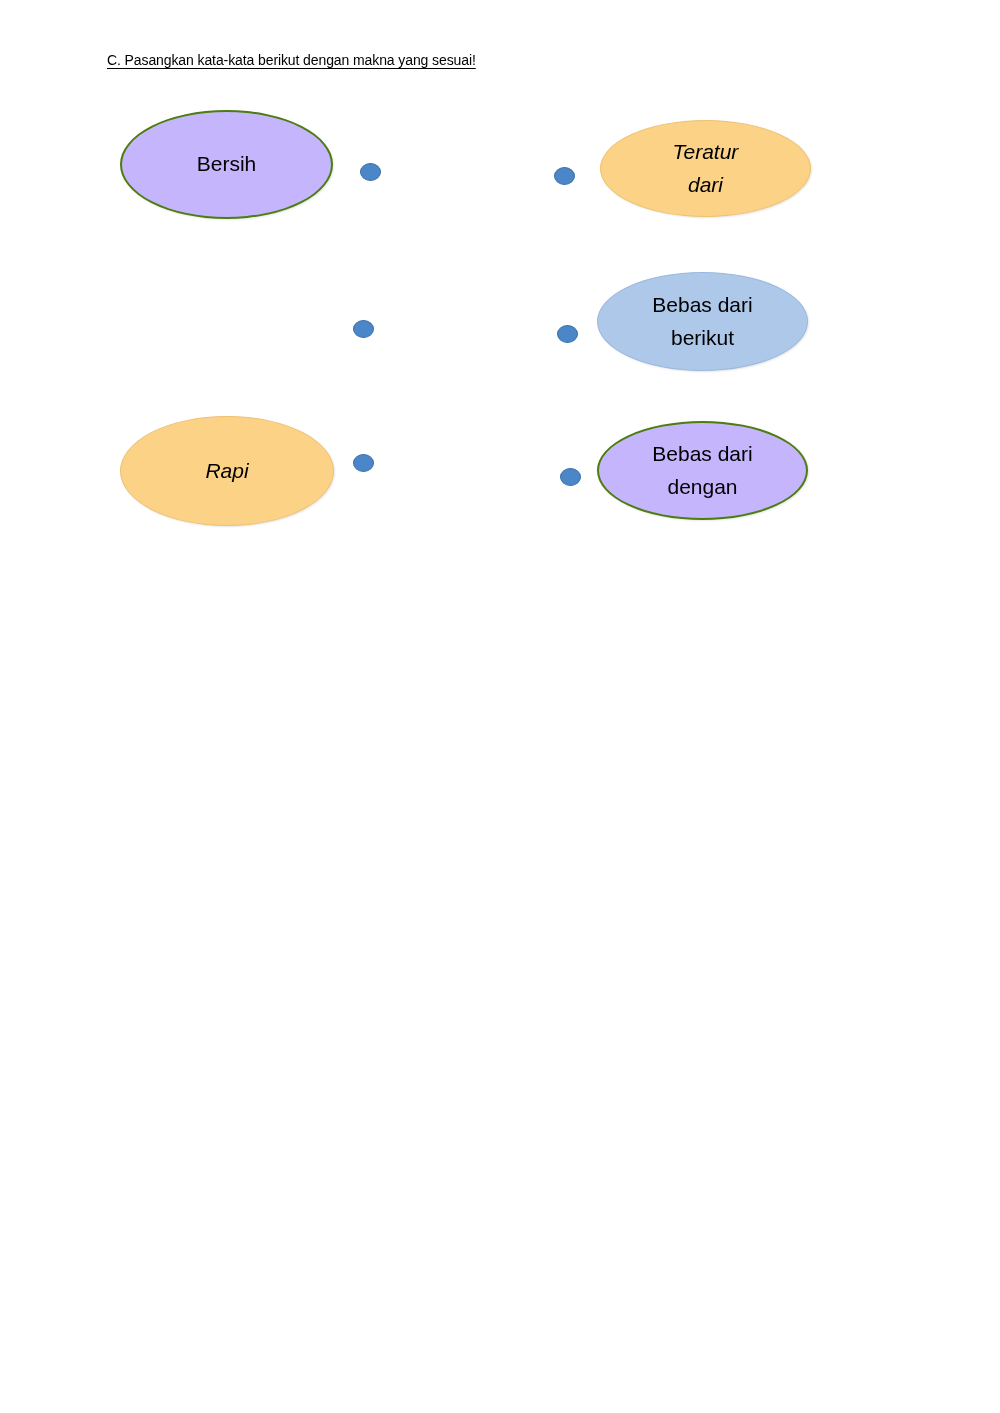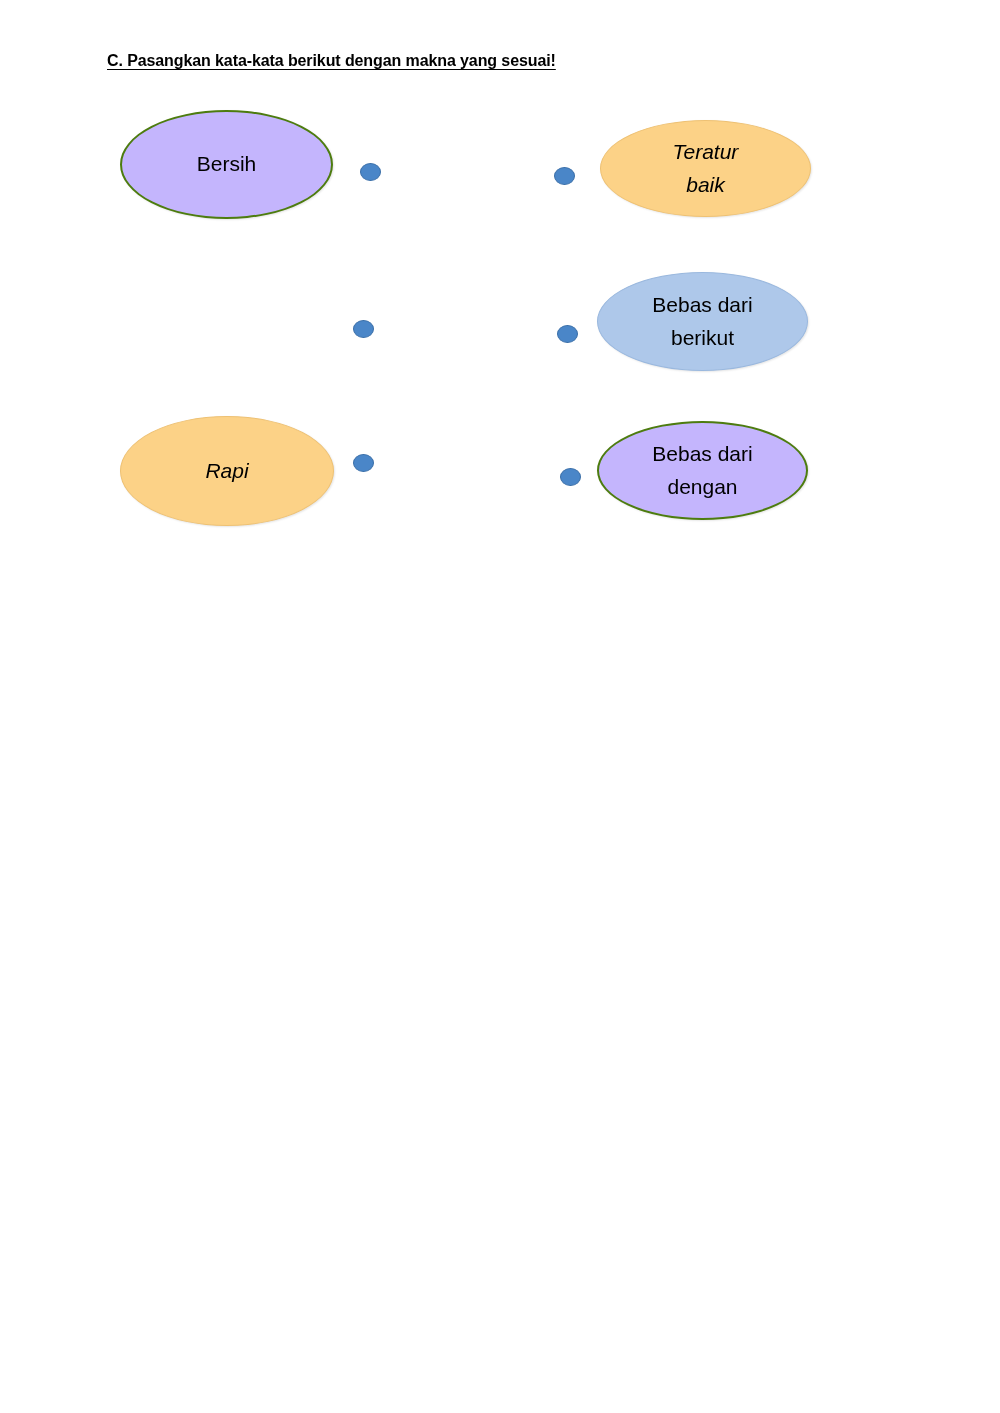--- a/index.html
+++ b/index.html
@@ -18,22 +18,22 @@
     height: 1413px;
     background: #ffffff;
     overflow: hidden;
   }
 
   
   .instruction {
     position: absolute;
     left: 107px;
     top: 52px;
-    font-size: 16px;
-    font-weight: bold;
+    font-size: 14px;
+    font-weight: normal;
     letter-spacing: -0.1px;
     color: #000000;
     text-decoration: underline;
     text-underline-offset: 3px;
     white-space: nowrap;
   }
 
   
   .match-area {
     position: absolute;
@@ -116,21 +116,21 @@
     <div class="dot" style="left:353px; top:320px;"></div>
     <div class="dot" style="left:353px; top:454px;"></div>
 
     <div class="dot" style="left:554px; top:167px;"></div>
     <div class="dot" style="left:557px; top:325px;"></div>
     <div class="dot" style="left:560px; top:468px;"></div>
 
     <div class="bubble amber" style="left:600px; top:120px; width:211px; height:97px;">
       <span class="txt">
         <span class="line">Teratur</span>
-        <span class="line">baik</span>
+        <span class="line">dari</span>
       </span>
     </div>
 
     <div class="bubble blue" style="left:597px; top:272px; width:211px; height:99px;">
       <span class="txt">
         <span class="line">Bebas dari</span>
         <span class="line">berikut</span>
       </span>
     </div>
 

